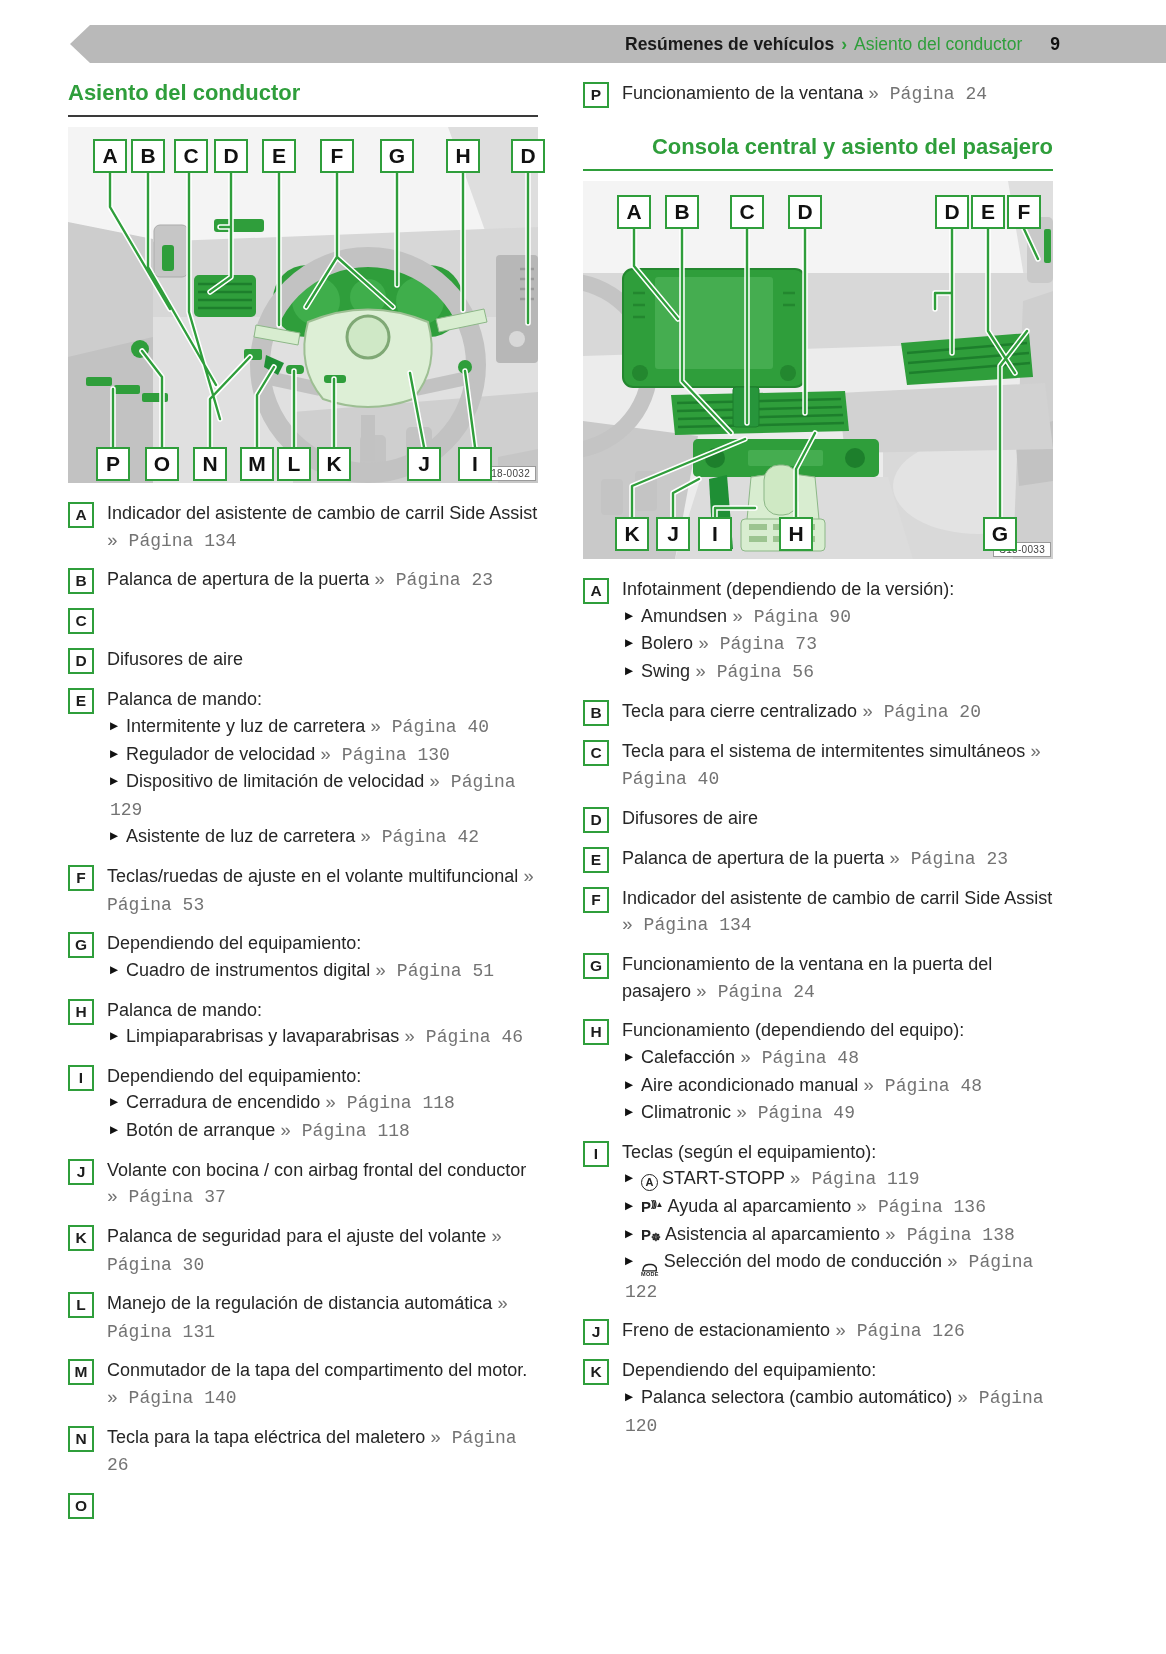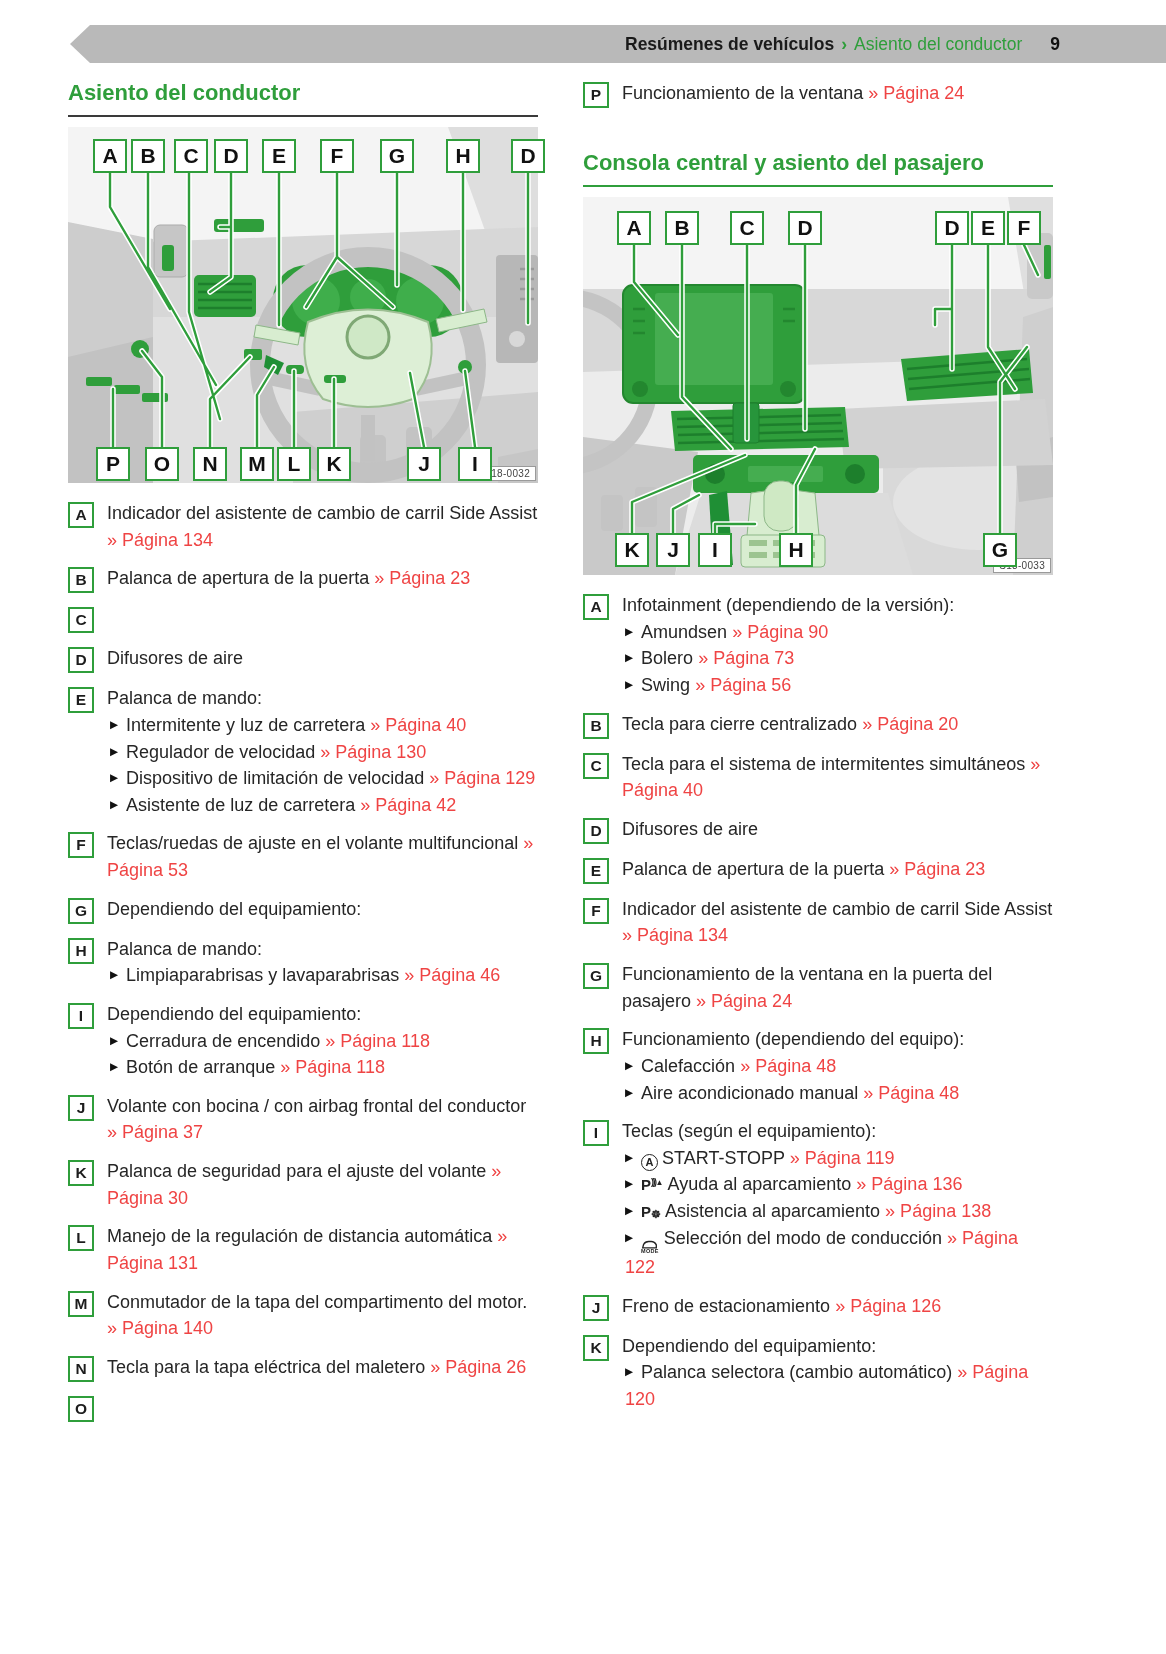--- a/index.html
+++ b/index.html
@@ -16,41 +16,41 @@
   .hb-cur{color:#2f9e3b;}
   .hb-page{font-weight:bold;color:#111;margin-left:28px;}
 
   
   .col{position:absolute;top:80px;width:470px;}
   .col-left{left:68px;}
   .col-right{left:583px;}
 
   .title{margin:0;font-size:22px;font-weight:bold;color:#2f9e3b;padding-bottom:9px;}
   .title-dark{border-bottom:2.5px solid #3a3a3a;}
-  .title-green{border-bottom:2.5px solid #2f9e3b;margin-top:42px;}
+  .title-green{border-bottom:2.5px solid #2f9e3b;margin-top:26px;text-align:right;}
 
   
   .fig{position:relative;width:470px;margin-top:10px;}
   .fig svg{display:block;}
   .case{stroke:#fff;stroke-width:5.5;fill:none;stroke-linejoin:round;stroke-linecap:round;}
   .line{stroke:#2f9e3b;stroke-width:2.4;fill:none;stroke-linejoin:round;stroke-linecap:round;}
   .callout{position:absolute;width:34px;height:34px;background:#fff;border:2.5px solid #2f9e3b;
     display:flex;align-items:center;justify-content:center;font-weight:bold;font-size:21px;color:#111;
     box-sizing:border-box;}
   .figcode{position:absolute;right:2px;bottom:2px;background:#fff;border:1px solid #9a9a9a;
     font-size:10px;color:#444;padding:1px 5px;letter-spacing:.3px;}
 
   
   .ilist{display:flex;flex-direction:column;gap:12px;margin-top:17px;}
   .li-item{display:flex;align-items:flex-start;}
   .lbox{flex:0 0 auto;width:26px;height:26px;border:2px solid #2f9e3b;display:flex;align-items:center;
     justify-content:center;font-weight:bold;font-size:15.5px;color:#1c1c1c;box-sizing:border-box;
     margin-right:13px;margin-top:2px;background:#fff;}
   .li-body{flex:1;font-size:18px;line-height:1.48;color:#262626;}
-  .plink{color:#ef4444;}
+  .plink{color:#737373;font-family:Liberation Mono, monospace;}
   .sub{padding-left:3px;}
   .bullet{display:inline-block;font-size:10.5px;margin-right:8px;transform:translateY(-3px);color:#111;}
 
   
   .icoA{display:inline-flex;align-items:center;justify-content:center;width:17px;height:17px;
     border:1.7px solid #222;border-radius:50%;font-size:11px;font-weight:bold;line-height:1;
     color:#222;margin-right:4px;vertical-align:-2px;box-sizing:border-box;}
   .icoP{font-weight:bold;font-size:15px;color:#222;margin-right:4px;}
   .waves{font-size:9px;vertical-align:5px;letter-spacing:-1.5px;}
   .tri{font-size:8px;vertical-align:5px;}
@@ -178,20 +178,21 @@
         <div class="li-item">
           <span class="lbox">F</span>
           <div class="li-body">
             <div><span>Teclas/ruedas de ajuste en el volante multifuncional</span> <span class="plink">» Página 53</span></div>
           </div>
         </div>
         <div class="li-item">
           <span class="lbox">G</span>
           <div class="li-body">
             <div><span>Dependiendo del equipamiento:</span></div>
+            <div class="sub"><span class="bullet">▶</span><span>Cuadro de instrumentos digital</span> <span class="plink">» Página 51</span></div>
           </div>
         </div>
         <div class="li-item">
           <span class="lbox">H</span>
           <div class="li-body">
             <div><span>Palanca de mando:</span></div>
             <div class="sub"><span class="bullet">▶</span><span>Limpiaparabrisas y lavaparabrisas</span> <span class="plink">» Página 46</span></div>
           </div>
         </div>
         <div class="li-item">
@@ -359,20 +360,21 @@
           <div class="li-body">
             <div><span>Funcionamiento de la ventana en la puerta del pasajero</span> <span class="plink">» Página 24</span></div>
           </div>
         </div>
         <div class="li-item">
           <span class="lbox">H</span>
           <div class="li-body">
             <div><span>Funcionamiento (dependiendo del equipo):</span></div>
             <div class="sub"><span class="bullet">▶</span><span>Calefacción</span> <span class="plink">» Página 48</span></div>
             <div class="sub"><span class="bullet">▶</span><span>Aire acondicionado manual</span> <span class="plink">» Página 48</span></div>
+            <div class="sub"><span class="bullet">▶</span><span>Climatronic</span> <span class="plink">» Página 49</span></div>
           </div>
         </div>
         <div class="li-item">
           <span class="lbox">I</span>
           <div class="li-body">
             <div><span>Teclas (según el equipamiento):</span></div>
             <div class="sub"><span class="bullet">▶</span><span><span class="icoA">A</span></span><span>START-STOPP</span> <span class="plink">» Página 119</span></div>
             <div class="sub"><span class="bullet">▶</span><span><span class="icoP">P<span class="waves">)))</span><span class="tri">▲</span></span></span><span>Ayuda al aparcamiento</span> <span class="plink">» Página 136</span></div>
             <div class="sub"><span class="bullet">▶</span><span><span class="icoP">P<span class="wheel">☸</span></span></span><span>Asistencia al aparcamiento</span> <span class="plink">» Página 138</span></div>
             <div class="sub"><span class="bullet">▶</span><span><span class="icoMode">

